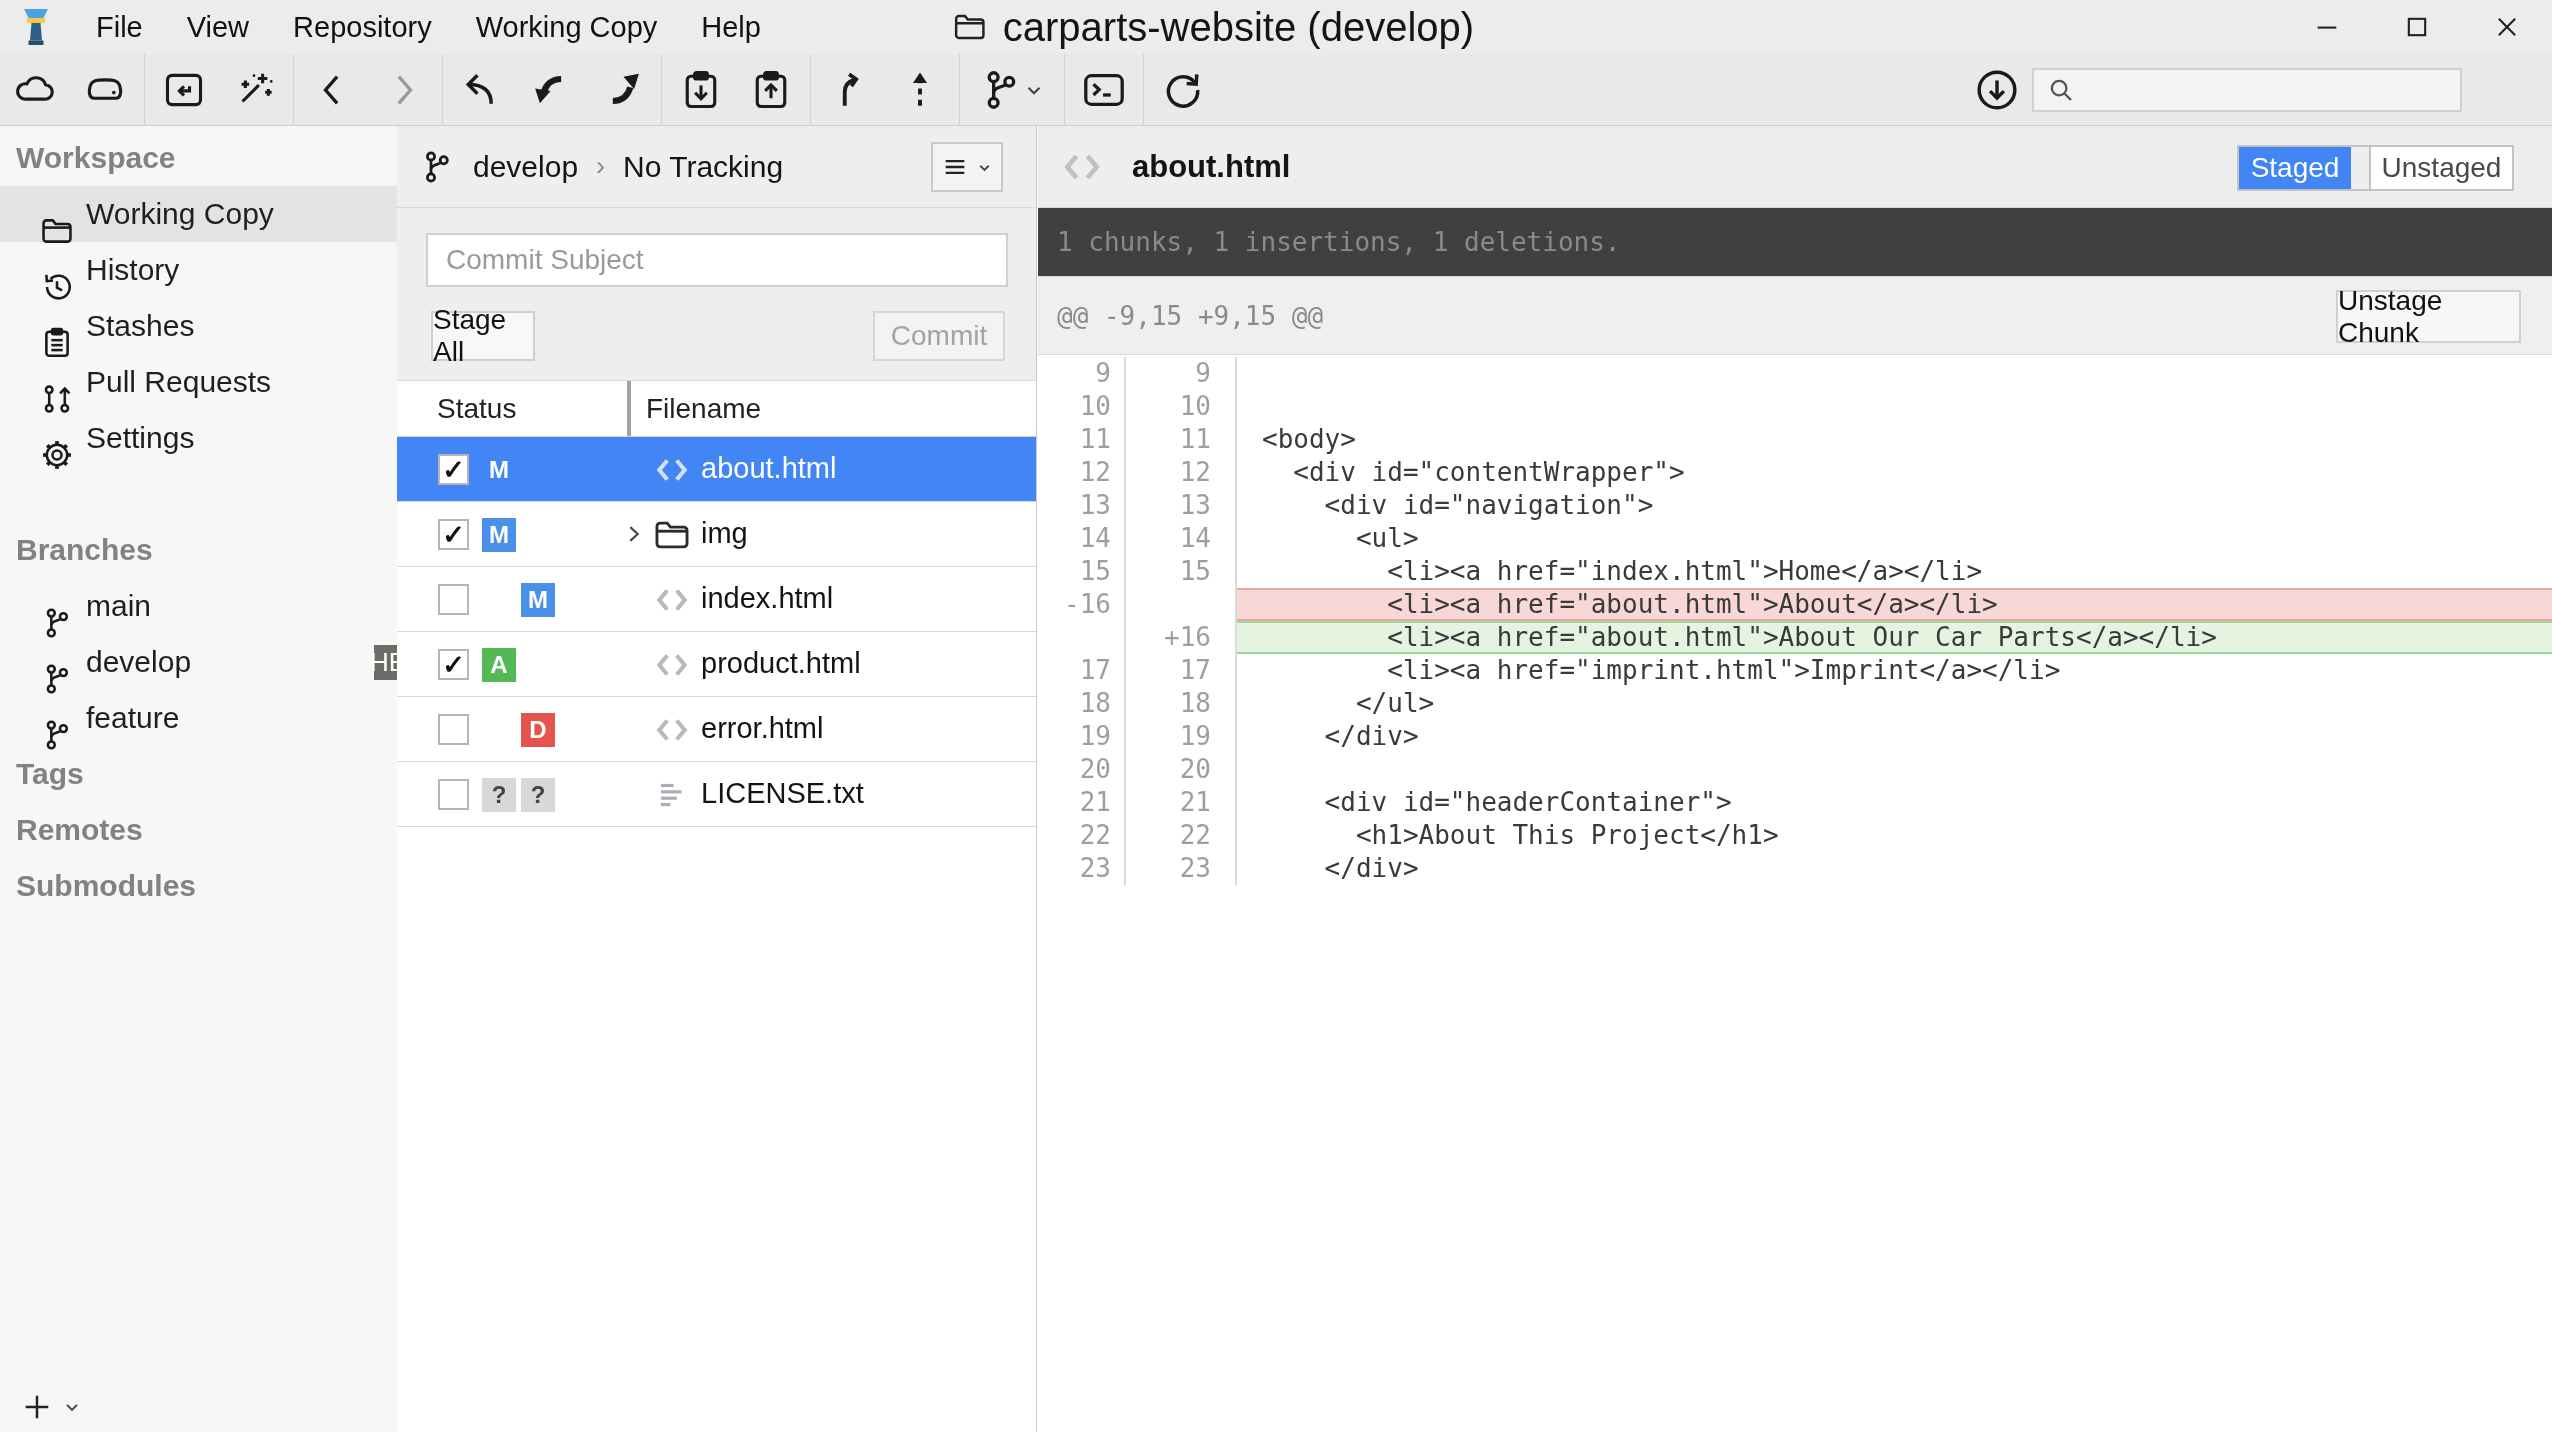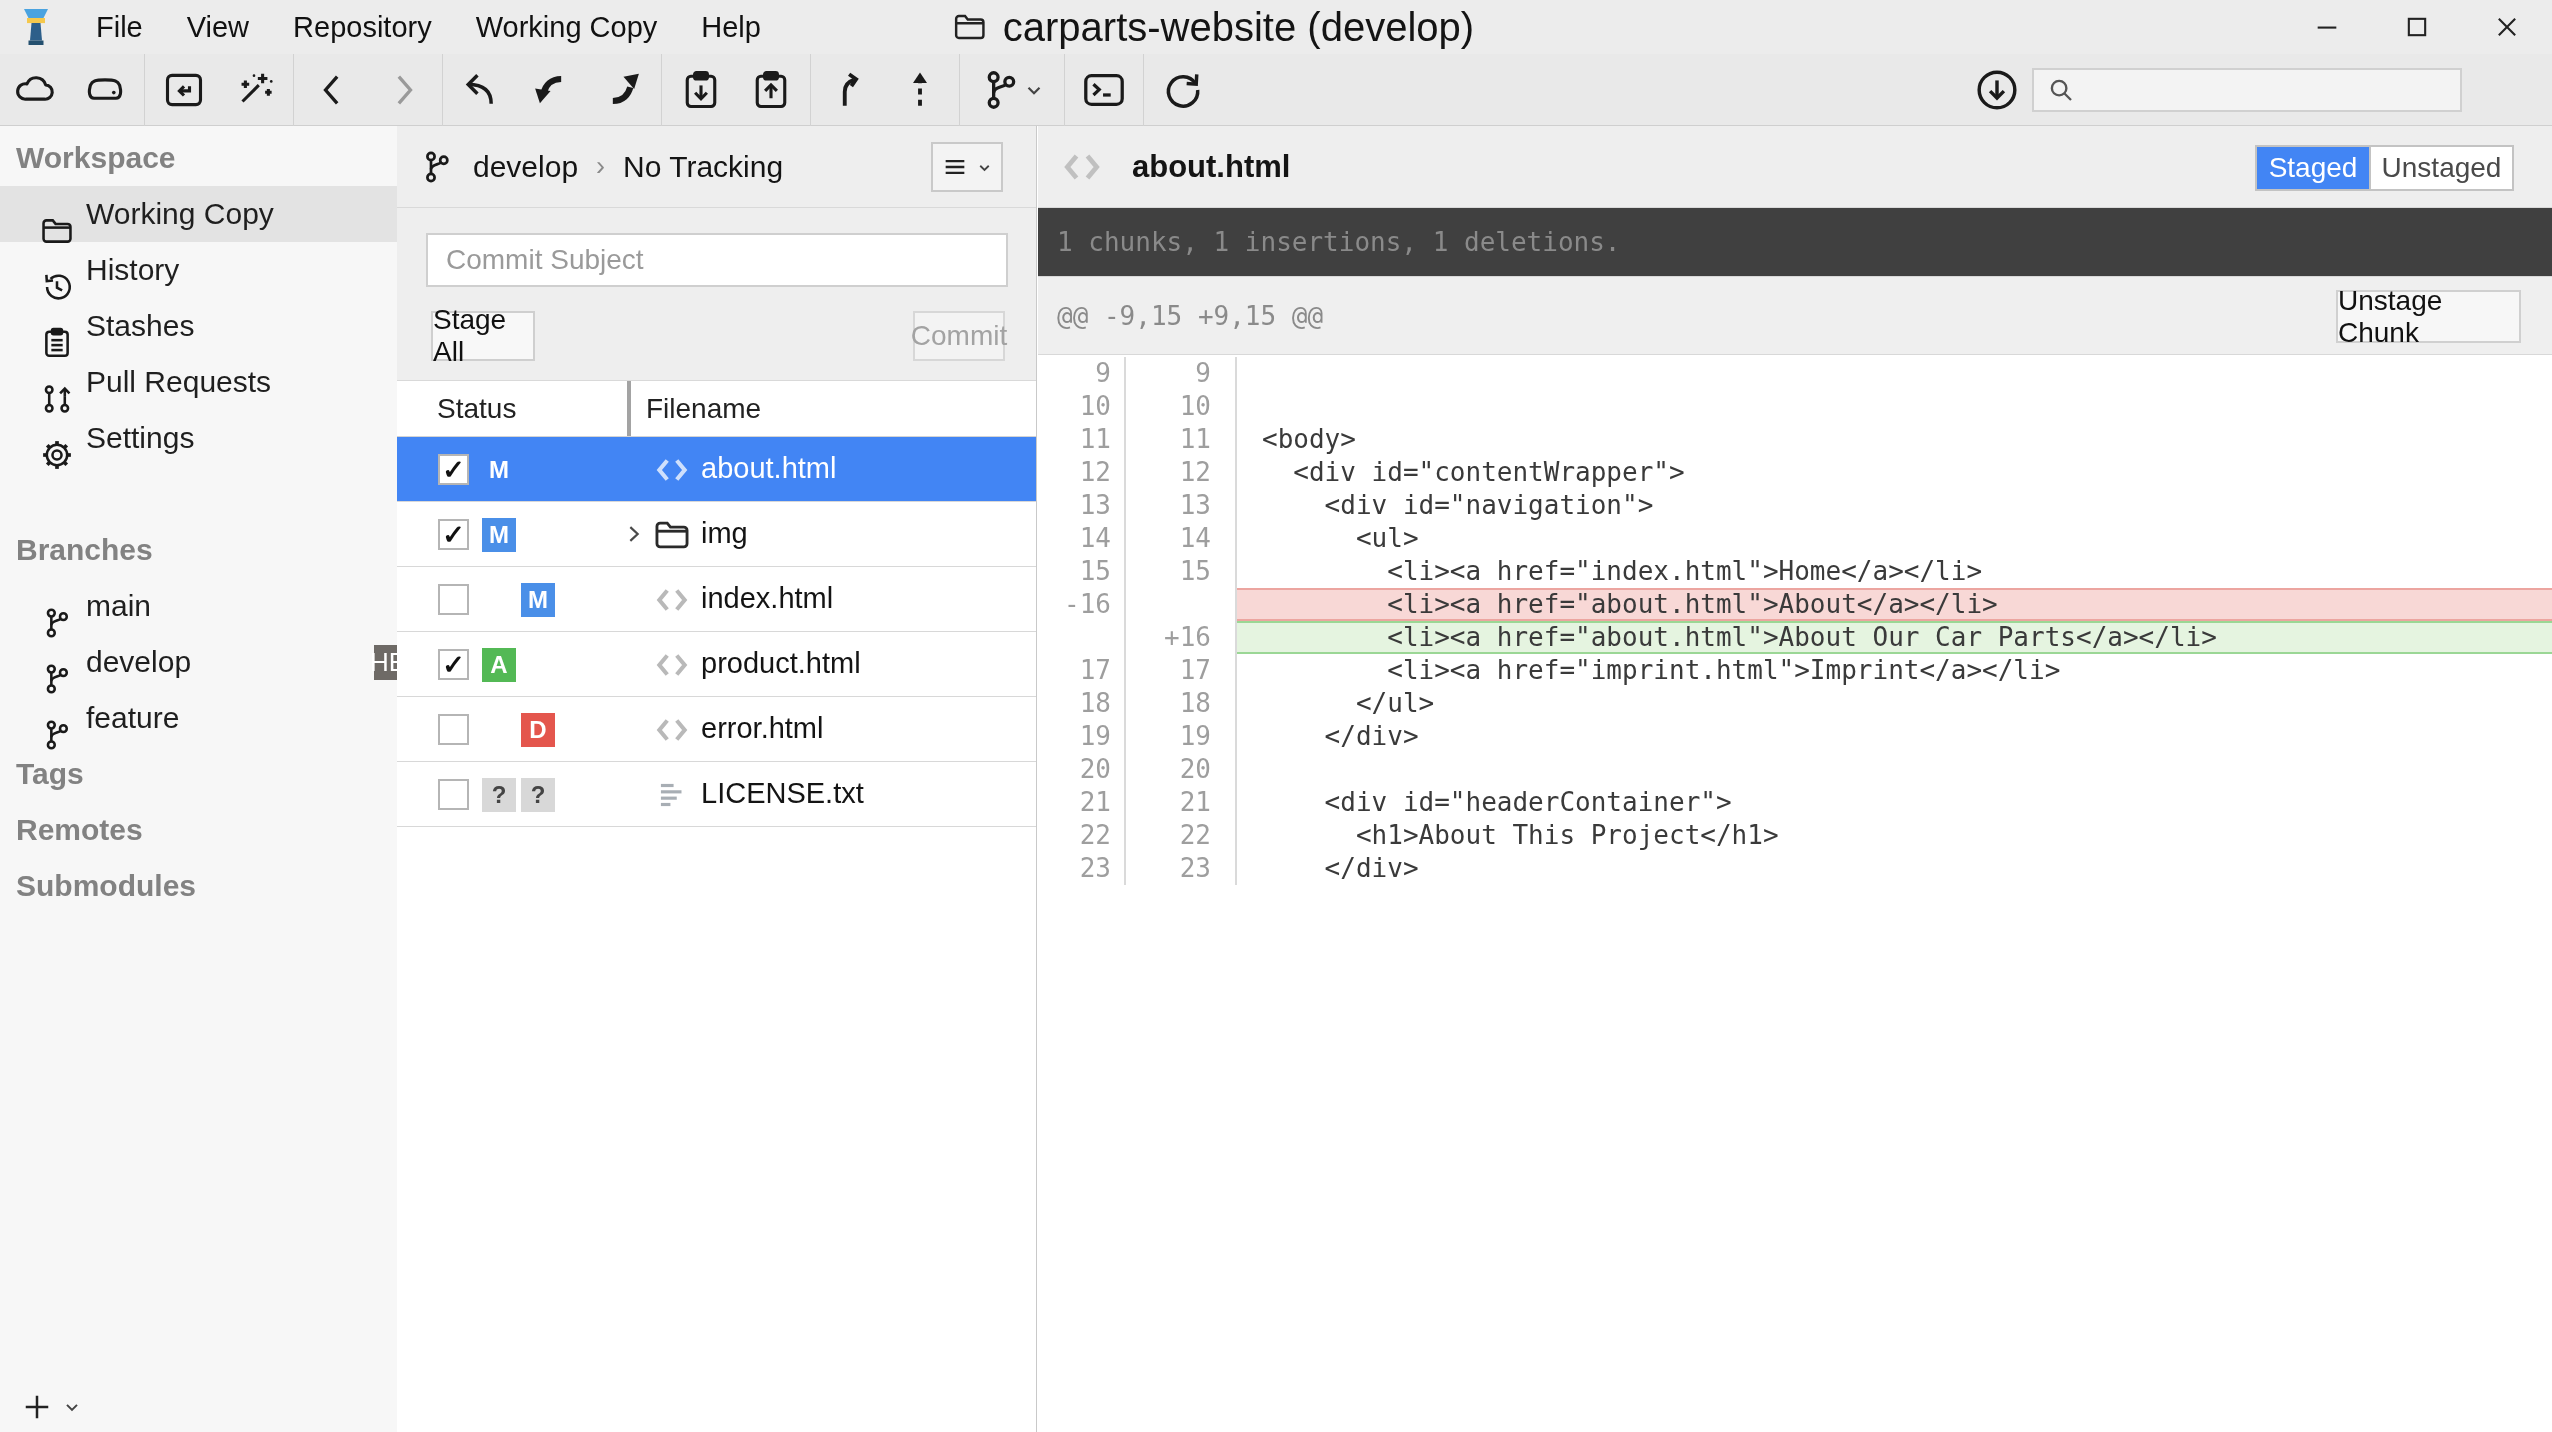--- a/index.html
+++ b/index.html
@@ -49,21 +49,21 @@
   
   .mid-header{height:82px;background:#eeeeee;border-bottom:1px solid #d9d9d9;position:relative;display:flex;align-items:center;}
   .branch-status{display:flex;align-items:center;gap:18px;margin-left:22px;font-size:30px;color:#141414;}
   .bs-sep{color:#8a8a8a;font-size:27px;}
   .menu-btn{position:absolute;right:33px;top:16px;width:72px;height:50px;background:#f3f3f3;border:2px solid #c9c9c9;display:flex;align-items:center;justify-content:center;gap:7px;}
   .commit-area{height:173px;background:#eeeeee;border-bottom:1px solid #d9d9d9;position:relative;}
   .commit-input{position:absolute;left:29px;top:25px;width:582px;height:54px;border:2px solid #cfcfcf;background:#fff;font-size:28px;padding:0 18px;outline:none;font-family:"Liberation Sans",sans-serif;}
   .commit-input::placeholder{color:#9a9a9a;}
   .btn{position:absolute;top:103px;height:50px;background:#f8f8f8;border:2px solid #cfcfcf;font-size:28px;color:#111;display:flex;align-items:center;justify-content:center;font-family:"Liberation Sans",sans-serif;}
   .btn.stage-all{left:34px;width:104px;}
-  .btn.commit{right:31px;width:92px;color:#a3a3a3;background:#f3f3f3;border-color:#d7d7d7;}
+  .btn.commit{right:31px;width:132px;color:#a3a3a3;background:#f3f3f3;border-color:#d7d7d7;}
   .table-header{height:56px;display:flex;border-bottom:1px solid #d4d4d4;font-size:28px;color:#222;background:#fff;}
   .th-status{width:202px;display:flex;align-items:center;padding-left:8px;border-right:4px solid #a3a3a3;margin-left:32px;}
   .th-filename{flex:1;display:flex;align-items:center;padding-left:15px;}
   .file-row{height:65px;border-bottom:1px solid #d8d8d8;position:relative;background:#fff;}
   .file-row.selected{background:var(--accent);}
   .file-row .cb{position:absolute;left:41px;top:17px;width:31px;height:31px;background:#fff;border:2px solid #b5b5b5;display:flex;align-items:center;justify-content:center;font-size:27px;font-weight:bold;color:#111;}
   .file-row .bdg{position:absolute;top:16px;width:34px;height:34px;display:flex;align-items:center;justify-content:center;font-size:24px;font-weight:bold;color:#fff;}
   .bdg.col-staged{left:85px;} .bdg.col-unstaged{left:124px;}
   .bdg.b-M{background:var(--badge-mod);} .bdg.b-A{background:var(--badge-add);}
   .bdg.b-D{background:var(--badge-del);} .bdg.b-Q{background:var(--badge-untracked);color:#444;}
@@ -73,21 +73,21 @@
   .file-row .fname{position:absolute;left:304px;top:15px;font-size:29px;color:#141414;}
   .file-row.selected .fname{color:#fff;}
 
   
   .diff-header{height:82px;background:#eeeeee;border-bottom:1px solid #d9d9d9;position:relative;display:flex;align-items:center;}
   .file-title{display:flex;align-items:center;gap:26px;margin-left:20px;}
   .file-title .nm{font-size:31px;font-weight:bold;color:#141414;}
   .segmented{position:absolute;right:38px;top:19px;height:46px;display:flex;border:2px solid #c3c3c3;}
   .seg{height:42px;display:flex;align-items:center;justify-content:center;font-size:28px;}
   .seg.active{background:var(--accent);color:#fff;width:112px;}
-  .seg.inactive{background:#fff;color:#4a4a4a;width:143px;}
+  .seg.inactive{background:#fff;color:#4a4a4a;width:143px;margin-left:18px;}
   .summary-row{height:69px;border-bottom:1px solid #d8d8d8;background:#404040;display:flex;align-items:center;padding-left:19px;
                font-family:"DejaVu Sans Mono",monospace;font-size:26px;color:#8a8a8a;}
   .hunk-row{height:78px;border-bottom:1px solid #d8d8d8;background:#efefef;position:relative;display:flex;align-items:center;padding-left:19px;
             font-family:"DejaVu Sans Mono",monospace;font-size:26px;color:#8a8a8a;}
   .unstage-btn{position:absolute;right:31px;top:13px;width:185px;height:53px;background:#f7f7f7;border:2px solid #d0d0d0;
                font-size:28px;color:#111;display:flex;align-items:center;justify-content:center;font-family:"Liberation Sans",sans-serif;}
   .code{padding-top:2px;font-family:"DejaVu Sans Mono",monospace;font-size:26px;color:#3a3a3a;}
   .code-row{display:flex;height:33px;line-height:33px;}
   .num{color:#9e9e9e;text-align:right;white-space:pre;}
   .num-old{width:88px;padding-right:13px;border-right:2px solid #dadada;}

